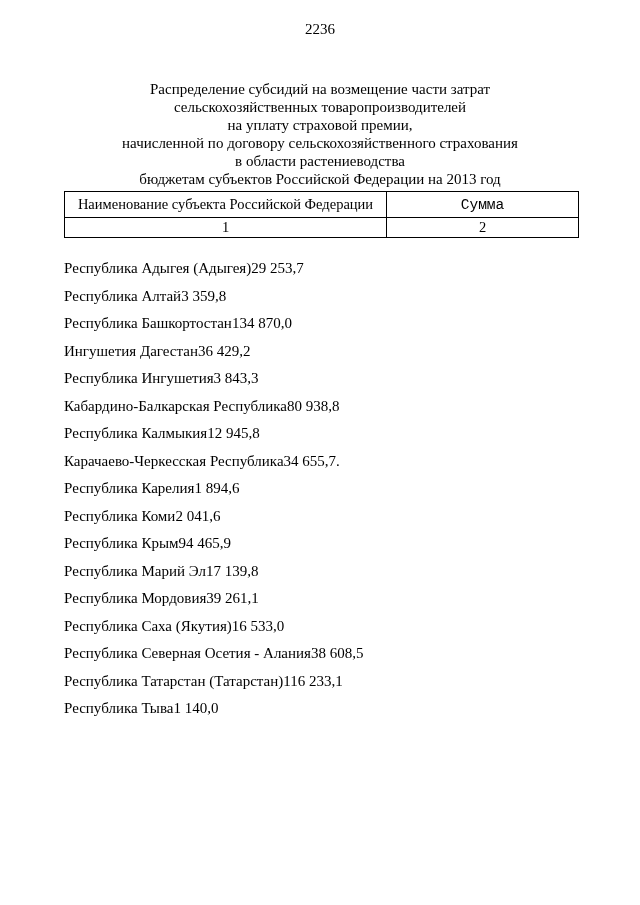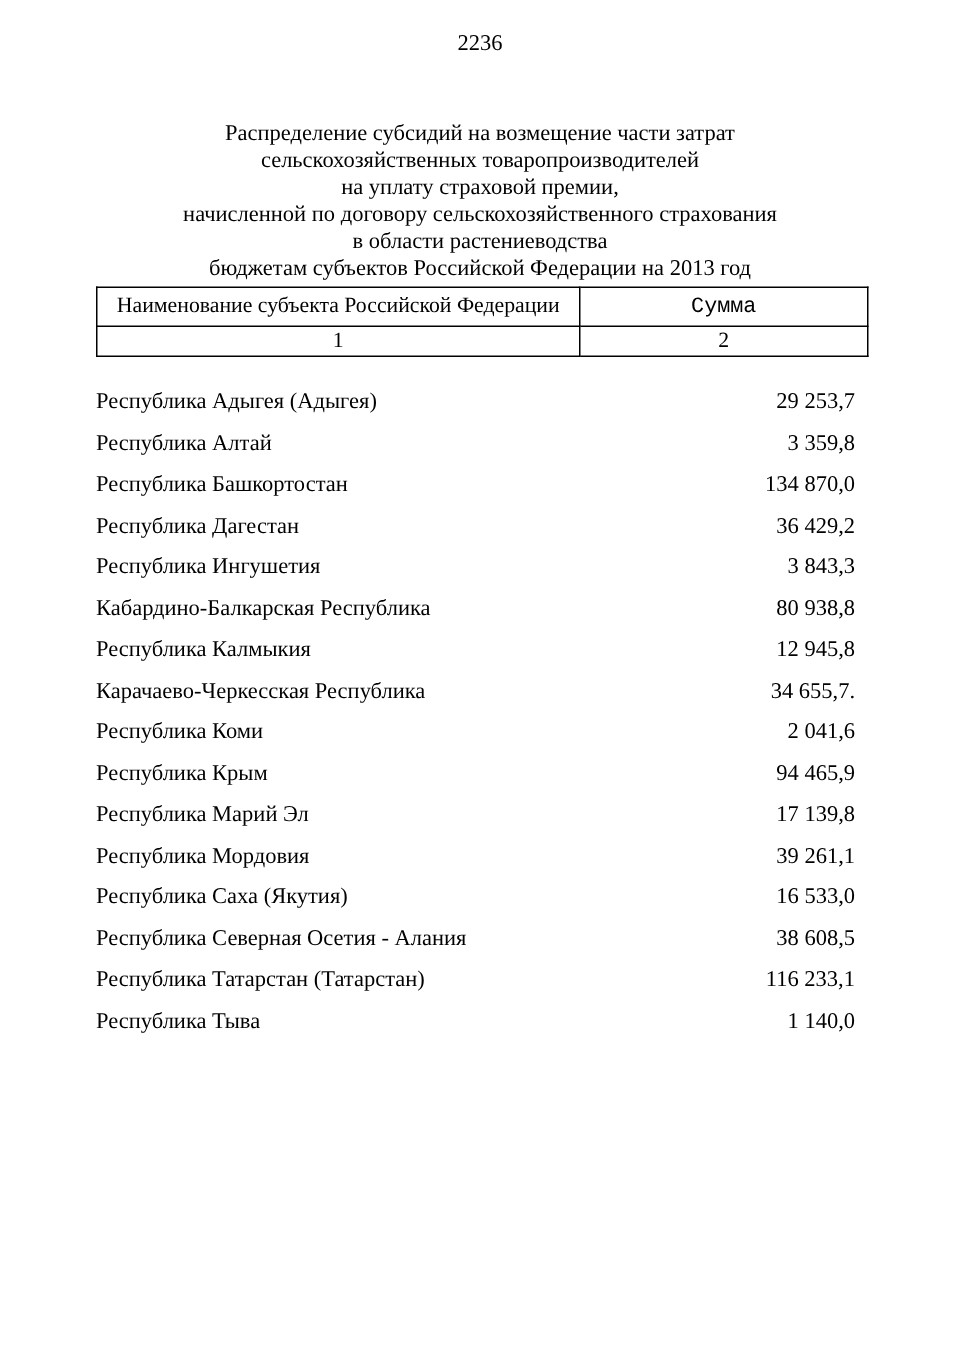--- a/index.html
+++ b/index.html
@@ -58,21 +58,20 @@
   }
   table.head-table .col-name { width: 321px; }
   table.head-table .col-sum  { width: 191px; font-family: Liberation Mono, monospace; }
   table.head-table tr.labels th { height: 25px; }
   table.head-table tr.nums td  { height: 19px; }
   .rows {
     margin-top: 17px;
   }
   .row {
     display: flex;
-    justify-content: space-between;
     align-items: baseline;
     font-size: 15px;
     line-height: 27.5px;
     height: 27.5px;
   }
   .row .name { text-align: left; }
   .row .value { text-align: right; padding-right: 6px; }
 </style>
 </head>
 <body>
@@ -116,21 +115,21 @@
       <span class="value">3 359,8</span>
     </div>
 
     <div class="row">
       <span class="name">Республика Башкортостан</span>
       <span class="value">134 870,0</span>
     </div>
 
 
     <div class="row">
-      <span class="name">Республика Дагестан</span>
+      <span class="name">Ингушетия Дагестан</span>
       <span class="value">36 429,2</span>
     </div>
 
     <div class="row">
       <span class="name">Республика Ингушетия</span>
       <span class="value">3 843,3</span>
     </div>
 
     <div class="row">
       <span class="name">Кабардино-Балкарская Республика</span>
@@ -140,20 +139,24 @@
     <div class="row">
       <span class="name">Республика Калмыкия</span>
       <span class="value">12 945,8</span>
     </div>
 
     <div class="row">
       <span class="name">Карачаево-Черкесская Республика</span>
       <span class="value">34 655,7.</span>
     </div>
 
+    <div class="row">
+      <span class="name">Республика Карелия</span>
+      <span class="value">1 894,6</span>
+    </div>
 
     <div class="row">
       <span class="name">Республика Коми</span>
       <span class="value">2 041,6</span>
     </div>
 
     <div class="row">
       <span class="name">Республика Крым</span>
       <span class="value">94 465,9</span>
     </div>

